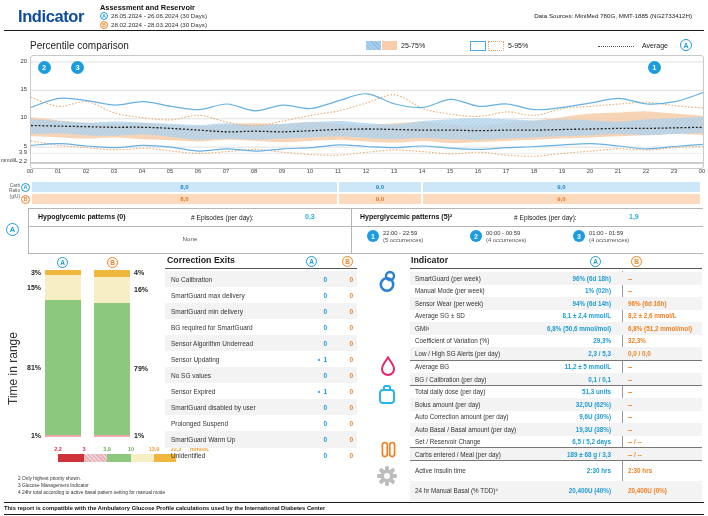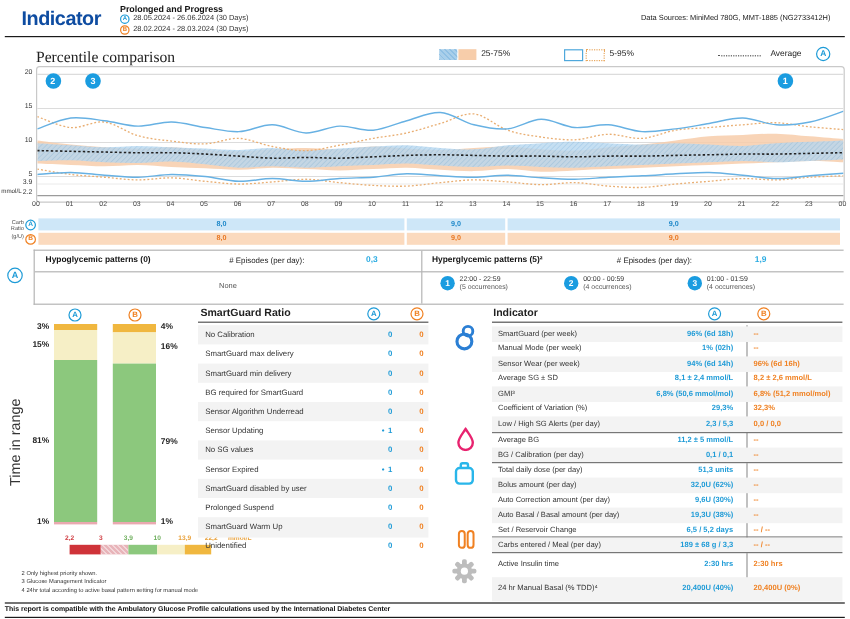--- a/index.html
+++ b/index.html
@@ -53,33 +53,33 @@
   .footer-txt{font-size:5.8px;font-weight:bold;color:#111;white-space:nowrap;}
   .scale-lab{font-size:5.5px;font-weight:bold;text-align:center;width:16px;}
   .tirseg{background-image:repeating-linear-gradient(135deg,rgba(255,255,255,.3) 0 .8px,transparent .8px 2.6px);}
 </style>
 </head>
 <body>
 
 <div class="page">
 
   <div class="abs logo" style="left:18px;top:7px;">Indicator</div>
-  <div class="abs rtitle" style="left:100px;top:3px;">Prolonged and Progress</div>
+  <div class="abs rtitle" style="left:100px;top:3px;">Assessment and Reservoir</div>
   <div class="abs period" style="left:100px;top:11.5px;">
     <span class="mk blue mk8">A</span>
     <span>28.05.2024 - 26.06.2024 (30 Days)</span>
   </div>
   <div class="abs period" style="left:100px;top:20.5px;">
     <span class="mk orange mk8">B</span>
     <span>28.02.2024 - 28.03.2024 (30 Days)</span>
   </div>
   <div class="abs datasrc" style="right:16px;top:12px;">Data Sources: MiniMed 780G, MMT-1885 (NG2733412H)</div>
   <div class="abs hrule" style="left:4px;right:4px;top:30px;"></div>
 
-  <div class="abs" style="left:30px;top:40px;font-size:13px;color:#222;font-family:Liberation Serif, serif;">Percentile comparison</div>
+  <div class="abs" style="left:30px;top:40px;font-size:10px;color:#222;">Percentile comparison</div>
   <div class="abs" style="left:366px;top:41px;width:15px;height:9px;background:#A9CFEA;background-image:repeating-linear-gradient(45deg,#8FC0E4 0 1px,transparent 1px 3px);"></div>
   <div class="abs" style="left:382px;top:41px;width:15px;height:9px;background:#F7CDAA;"></div>
   <div class="abs legtxt" style="left:401px;top:42px;">25-75%</div>
   <div class="abs" style="left:470px;top:41px;width:14px;height:8px;border:1.2px solid #4FA8DC;background:#fff;"></div>
   <div class="abs" style="left:488px;top:41px;width:14px;height:8px;border:1.2px dotted #E8A85F;background:#fff;"></div>
   <div class="abs legtxt" style="left:508px;top:42px;">5-95%</div>
   <div class="abs" style="left:598px;top:46px;width:36px;border-top:1.6px dotted #555;"></div>
   <div class="abs legtxt" style="left:642px;top:42px;">Average</div>
   <div class="abs mk blue mk12" style="left:680px;top:39px;">A</div>
 
@@ -197,21 +197,21 @@
       <div class="scale-lab" style="position: absolute; left: 146px; top: 446px; color: rgb(233, 161, 59);">13,9</div>
       <div class="scale-lab" style="position: absolute; left: 168px; top: 446px; color: rgb(233, 161, 59);">22,2</div>
       <div style="position: absolute; left: 190px; top: 446px; font-size: 5.5px; font-weight: bold; color: rgb(233, 161, 59);">mmol/L</div>
       <div style="position: absolute; top: 454px; height: 8px; left: 58px; width: 26px; background: rgb(207, 51, 57);"></div>
       <div style="position: absolute; top: 454px; height: 8px; left: 84px; width: 23px; background: repeating-linear-gradient(45deg, rgba(255, 255, 255, 0.45) 0px, rgba(255, 255, 255, 0.45) 1.2px, transparent 1.2px, transparent 3px) rgb(232, 180, 185);"></div>
       <div style="position: absolute; top: 454px; height: 8px; left: 107px; width: 24px; background: rgb(140, 200, 125);"></div>
       <div style="position: absolute; top: 454px; height: 8px; left: 131px; width: 23px; background: rgb(246, 239, 198);"></div>
       <div style="position: absolute; top: 454px; height: 8px; left: 154px; width: 22px; background: rgb(240, 183, 63);"></div>
     </div>
 
-  <div class="abs tbl-title" style="left:167px;top:255px;">SmartGuard Ratio</div>
+  <div class="abs tbl-title" style="left:167px;top:255px;">Correction Exits</div>
   <div class="abs mk blue mk11" style="left:306px;top:256px;">A</div>
   <div class="abs mk orange mk11" style="left:342px;top:256px;">B</div>
   <div class="abs tbl-rule" style="left:165px;top:268px;width:192px;"></div>
   <div class="abs" id="exits-rows" style="left:165px;top:271px;width:192px;">
       <div class="xrow" style="background: rgb(243, 243, 243);">
         <div class="lbl">No Calibration</div>
         <div class="va">0</div>
         <div class="vb">0</div>
       </div>
       <div class="xrow">

